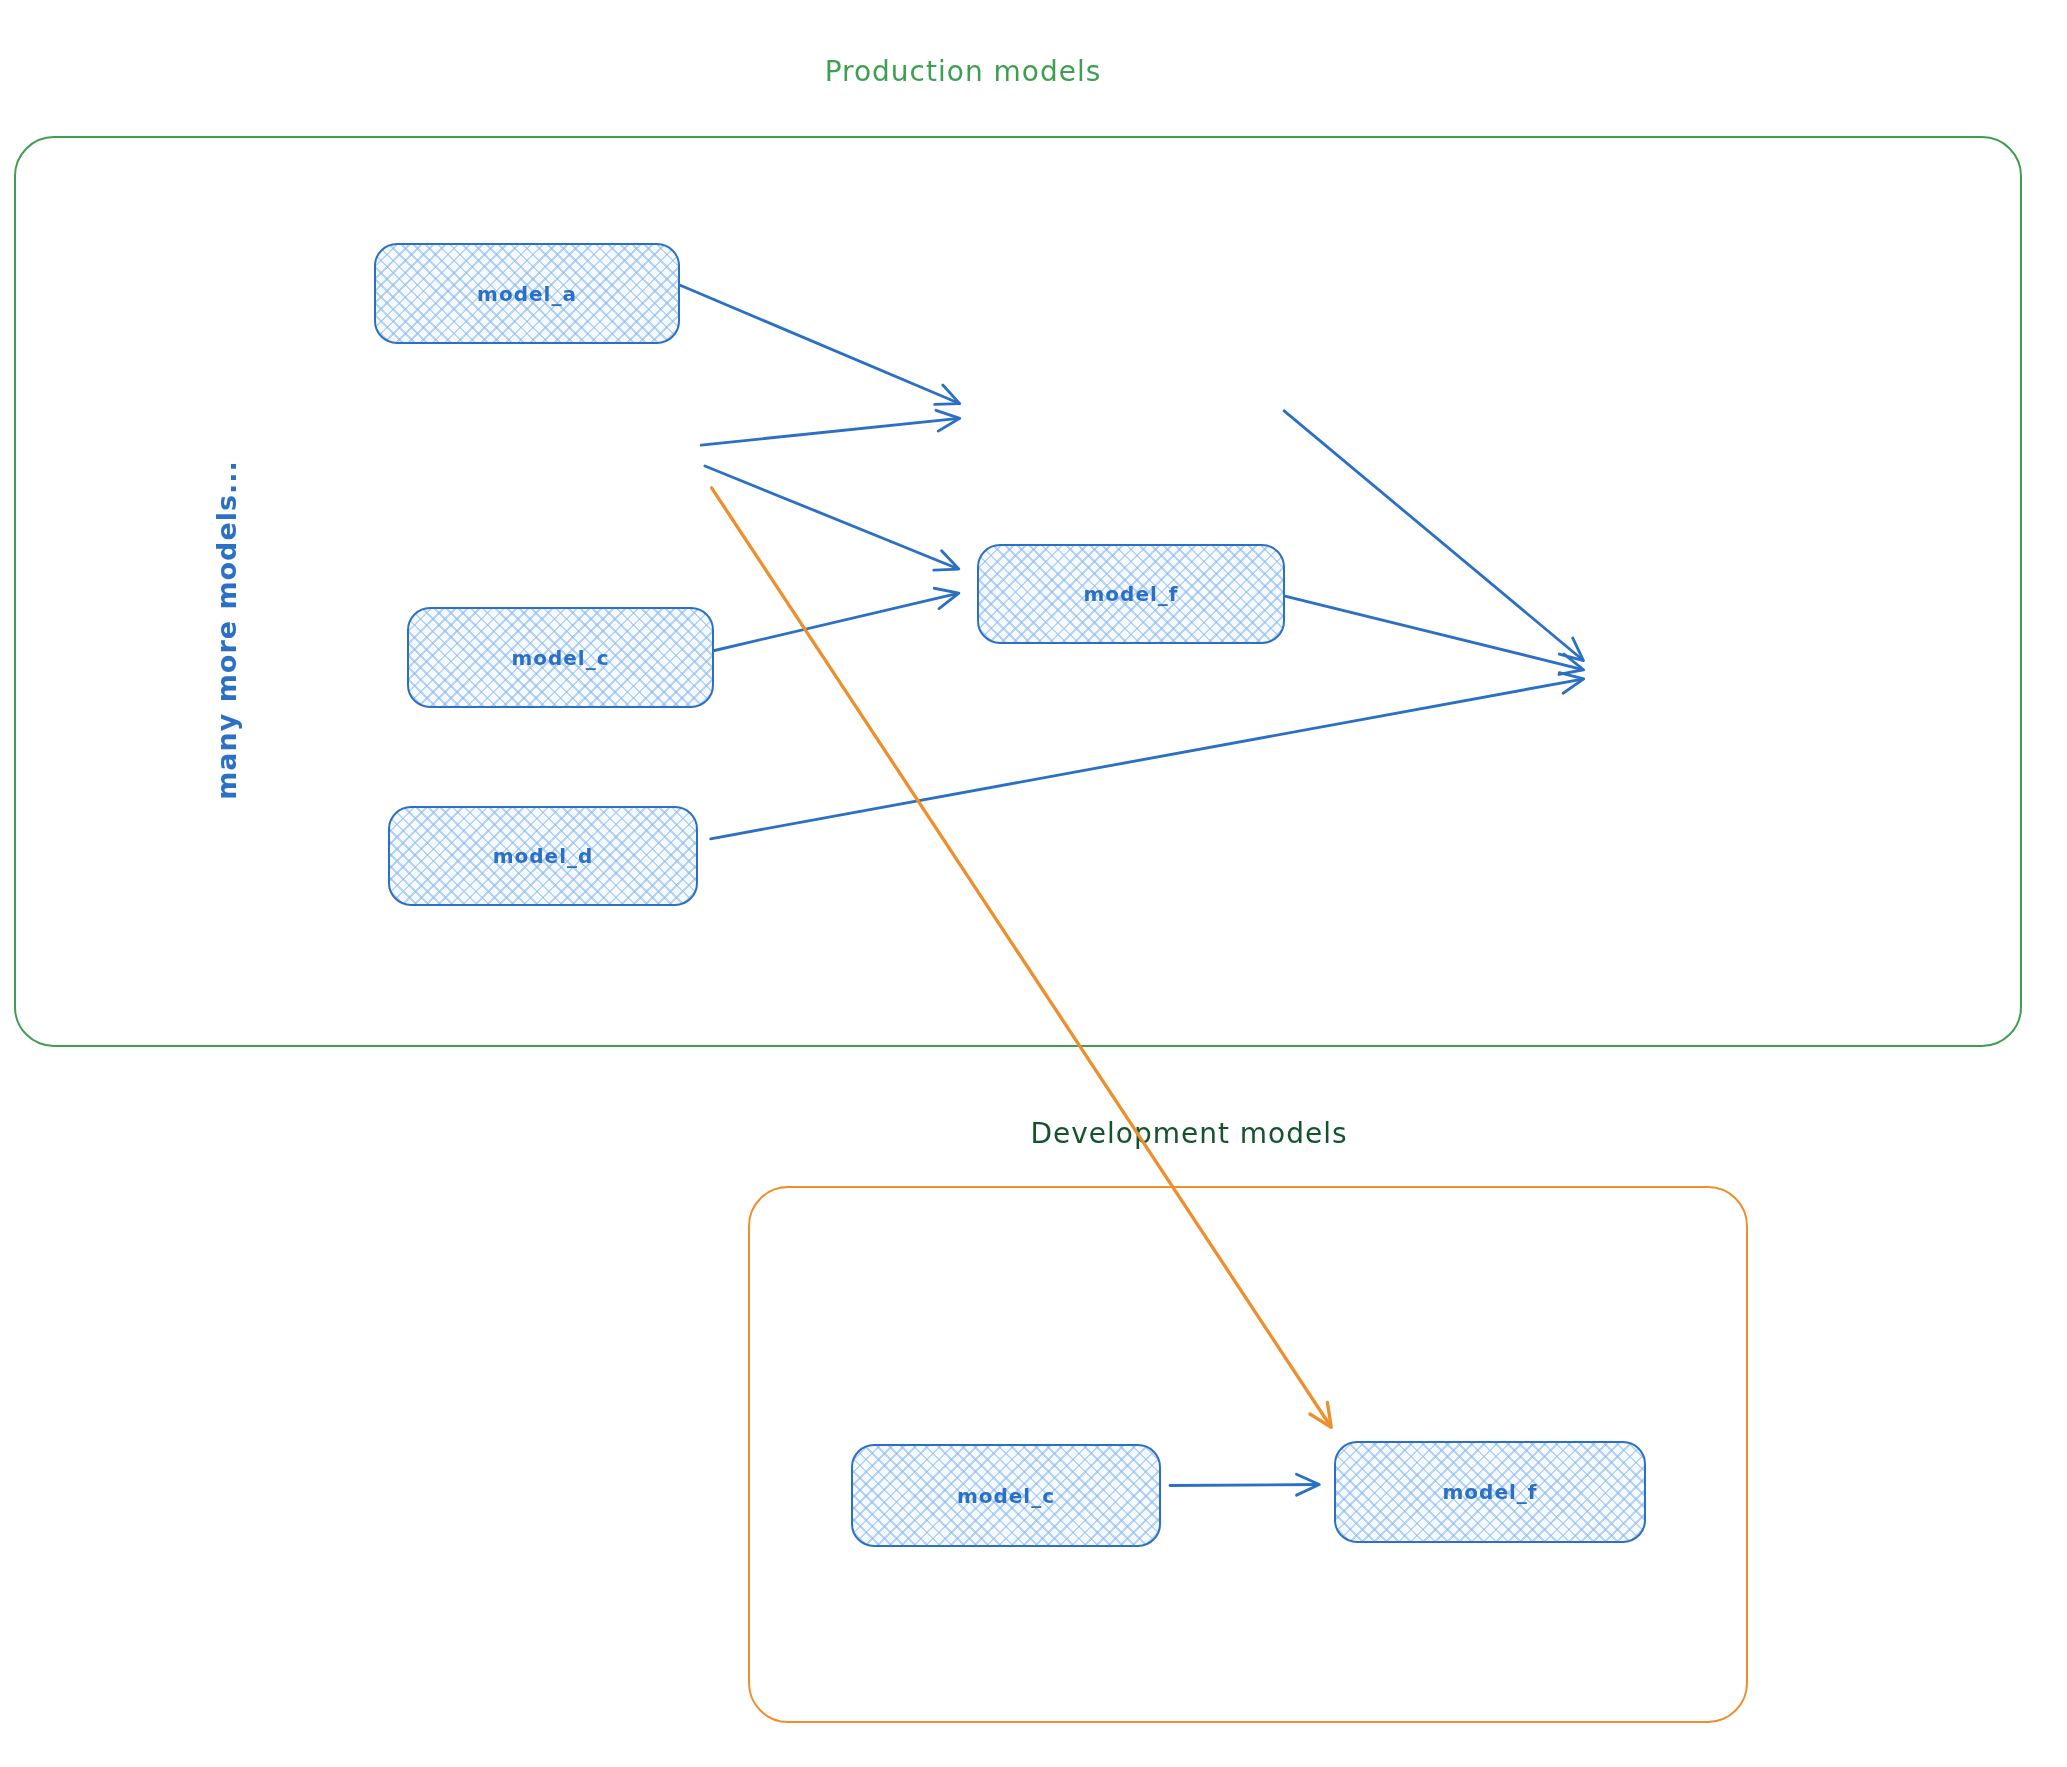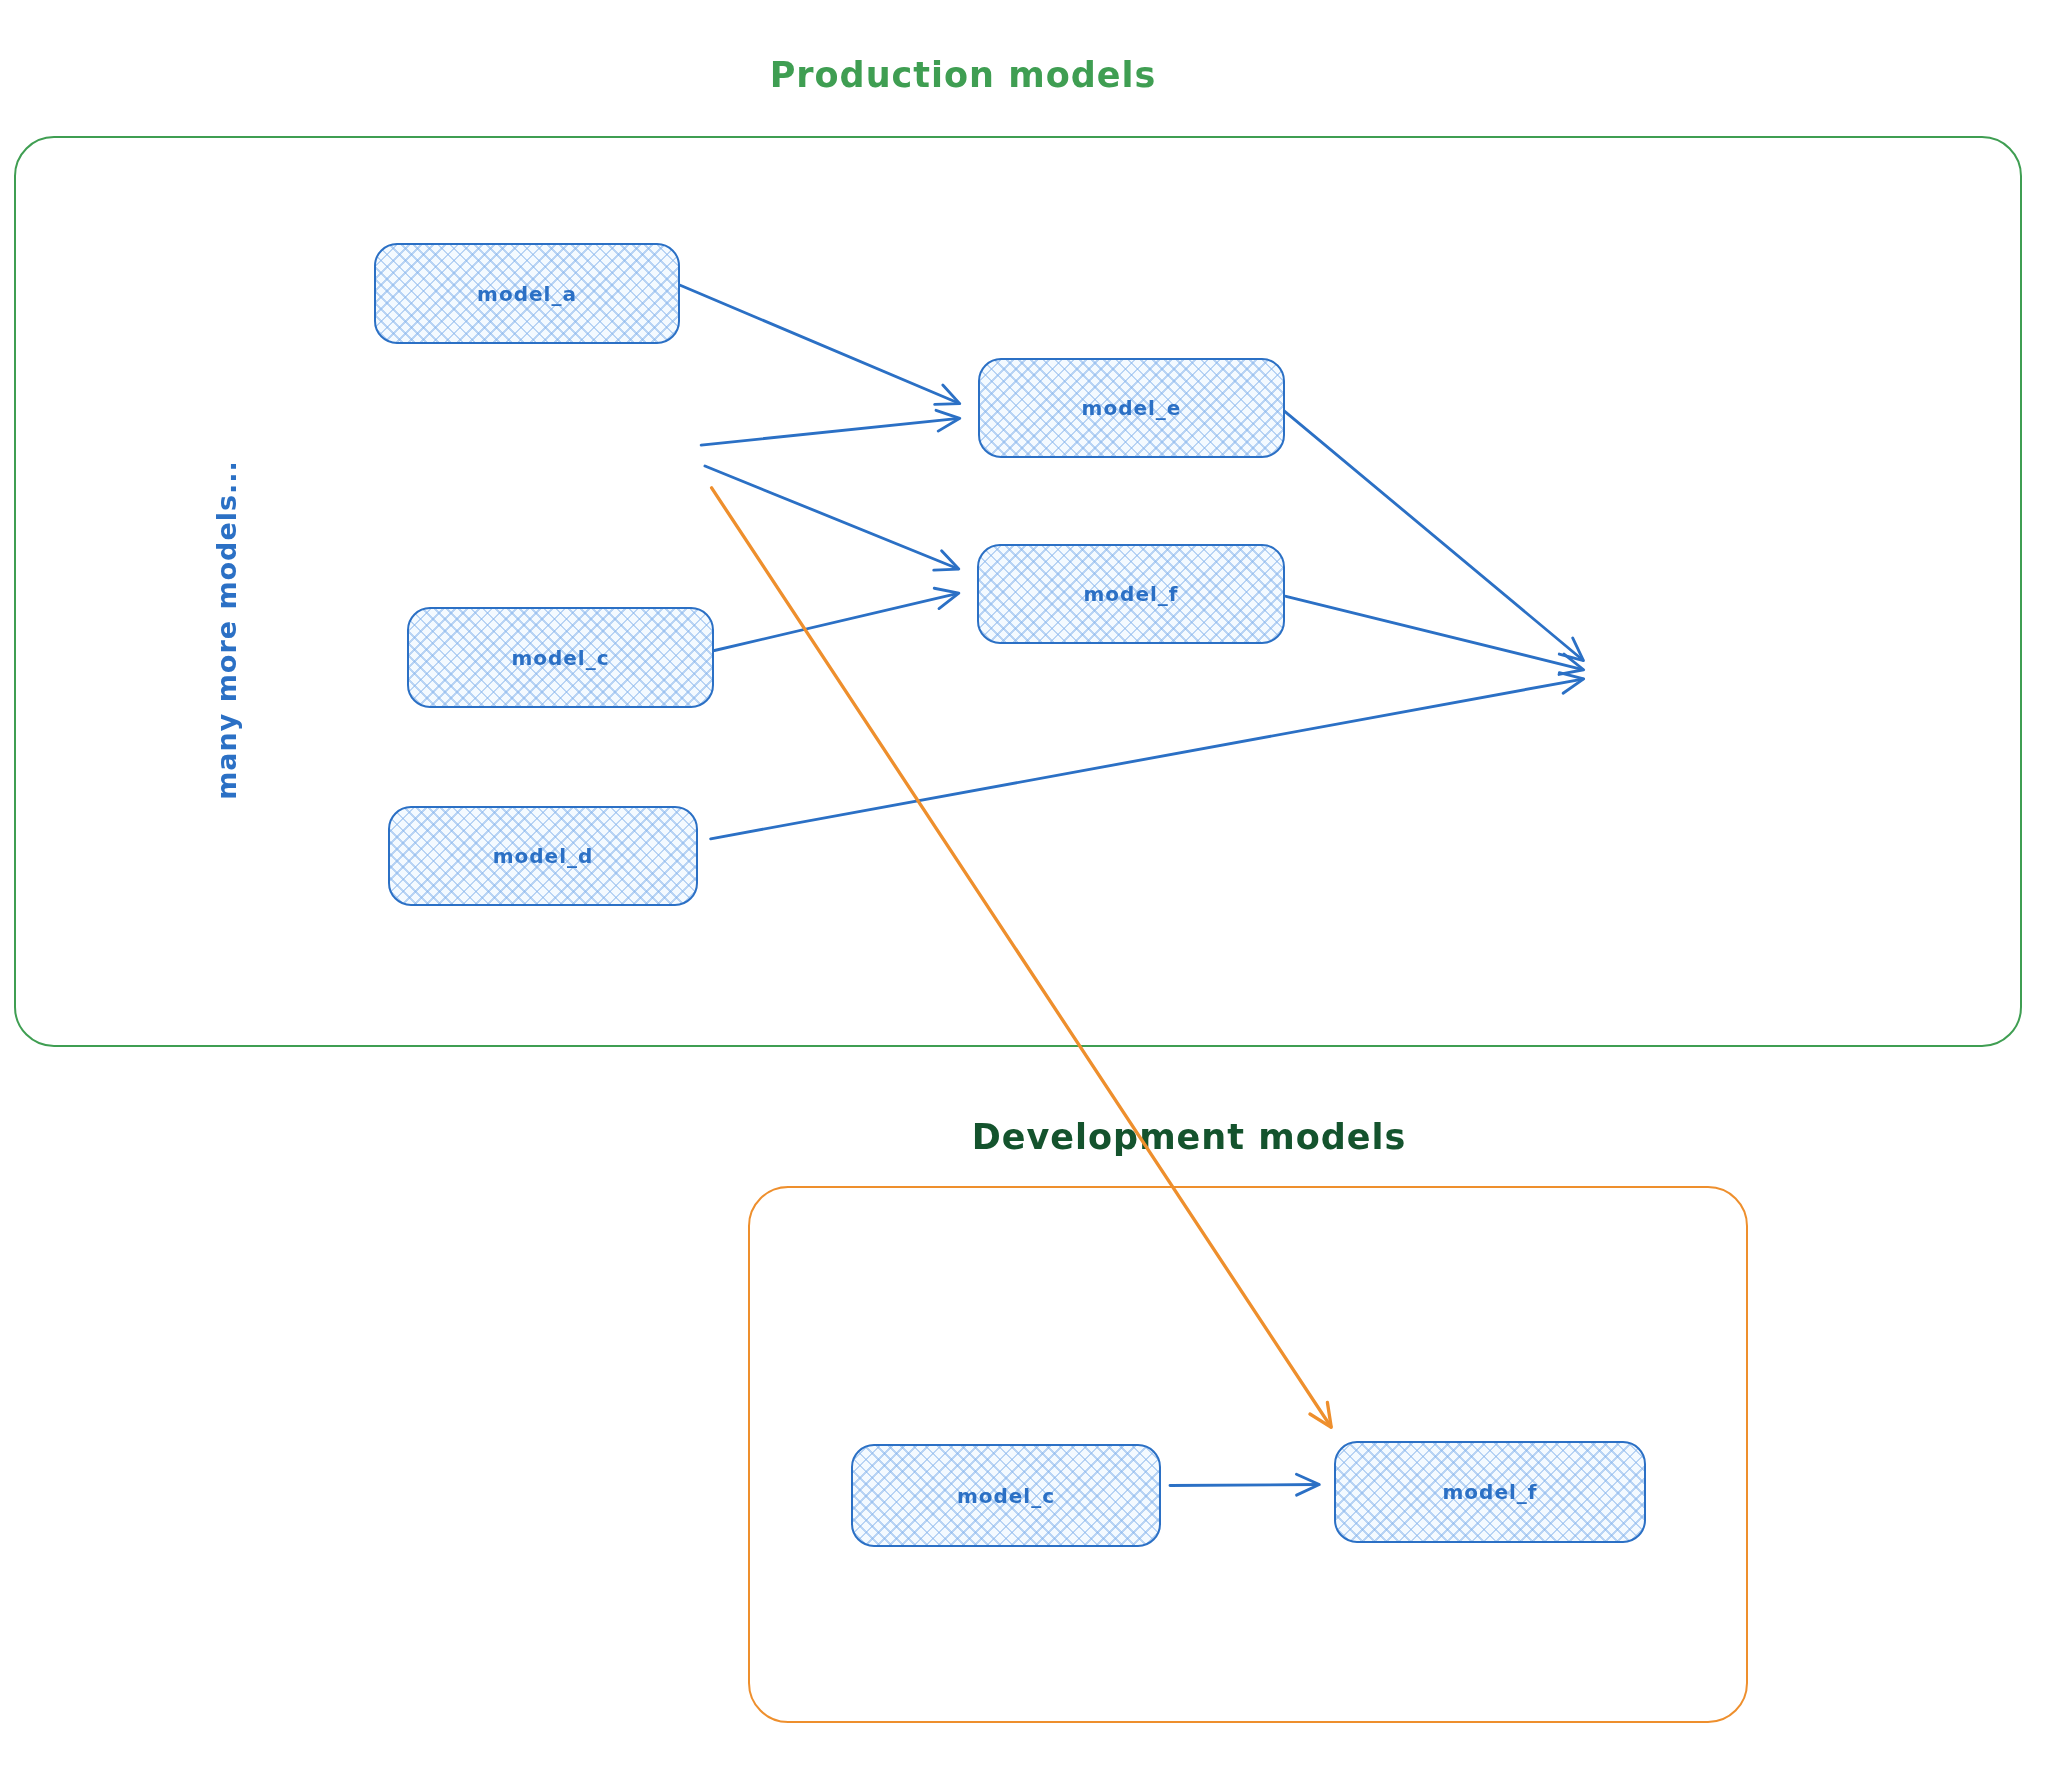--- a/index.html
+++ b/index.html
@@ -26,22 +26,22 @@
     border: 2.9px solid #3f9e52;
   }
   #development-box {
     left: 748px; top: 1186px;
     width: 996px; height: 533px;
     border: 2.9px solid #ee8f2d;
   }
   .section-title {
     position: absolute;
     transform: translateX(-50%);
-    font-size: 35px;
-    font-weight: 700;
+    font-size: 28px;
+    font-weight: 400;
     letter-spacing: 1px;
     white-space: nowrap;
     text-align: center;
   }
   #production-title {
     left: 963px; top: 55px;
     color: #3f9e52;
   }
   #development-title {
     left: 1189px; top: 1117px;
@@ -128,23 +128,20 @@
 
   <div id="node-model-a" class="node">
     <span class="node-label">model_a</span>
   </div>
   <div id="node-model-c" class="node">
     <span class="node-label">model_c</span>
   </div>
   <div id="node-model-d" class="node">
     <span class="node-label">model_d</span>
   </div>
-  <div id="node-model-e" class="node">
-    <span class="node-label">model_e</span>
-  </div>
   <div id="node-model-f" class="node">
     <span class="node-label">model_f</span>
   </div>
 
   <div id="node-dev-model-c" class="node">
     <span class="node-label">model_c</span>
   </div>
   <div id="node-dev-model-f" class="node">
     <span class="node-label">model_f</span>
   </div>

